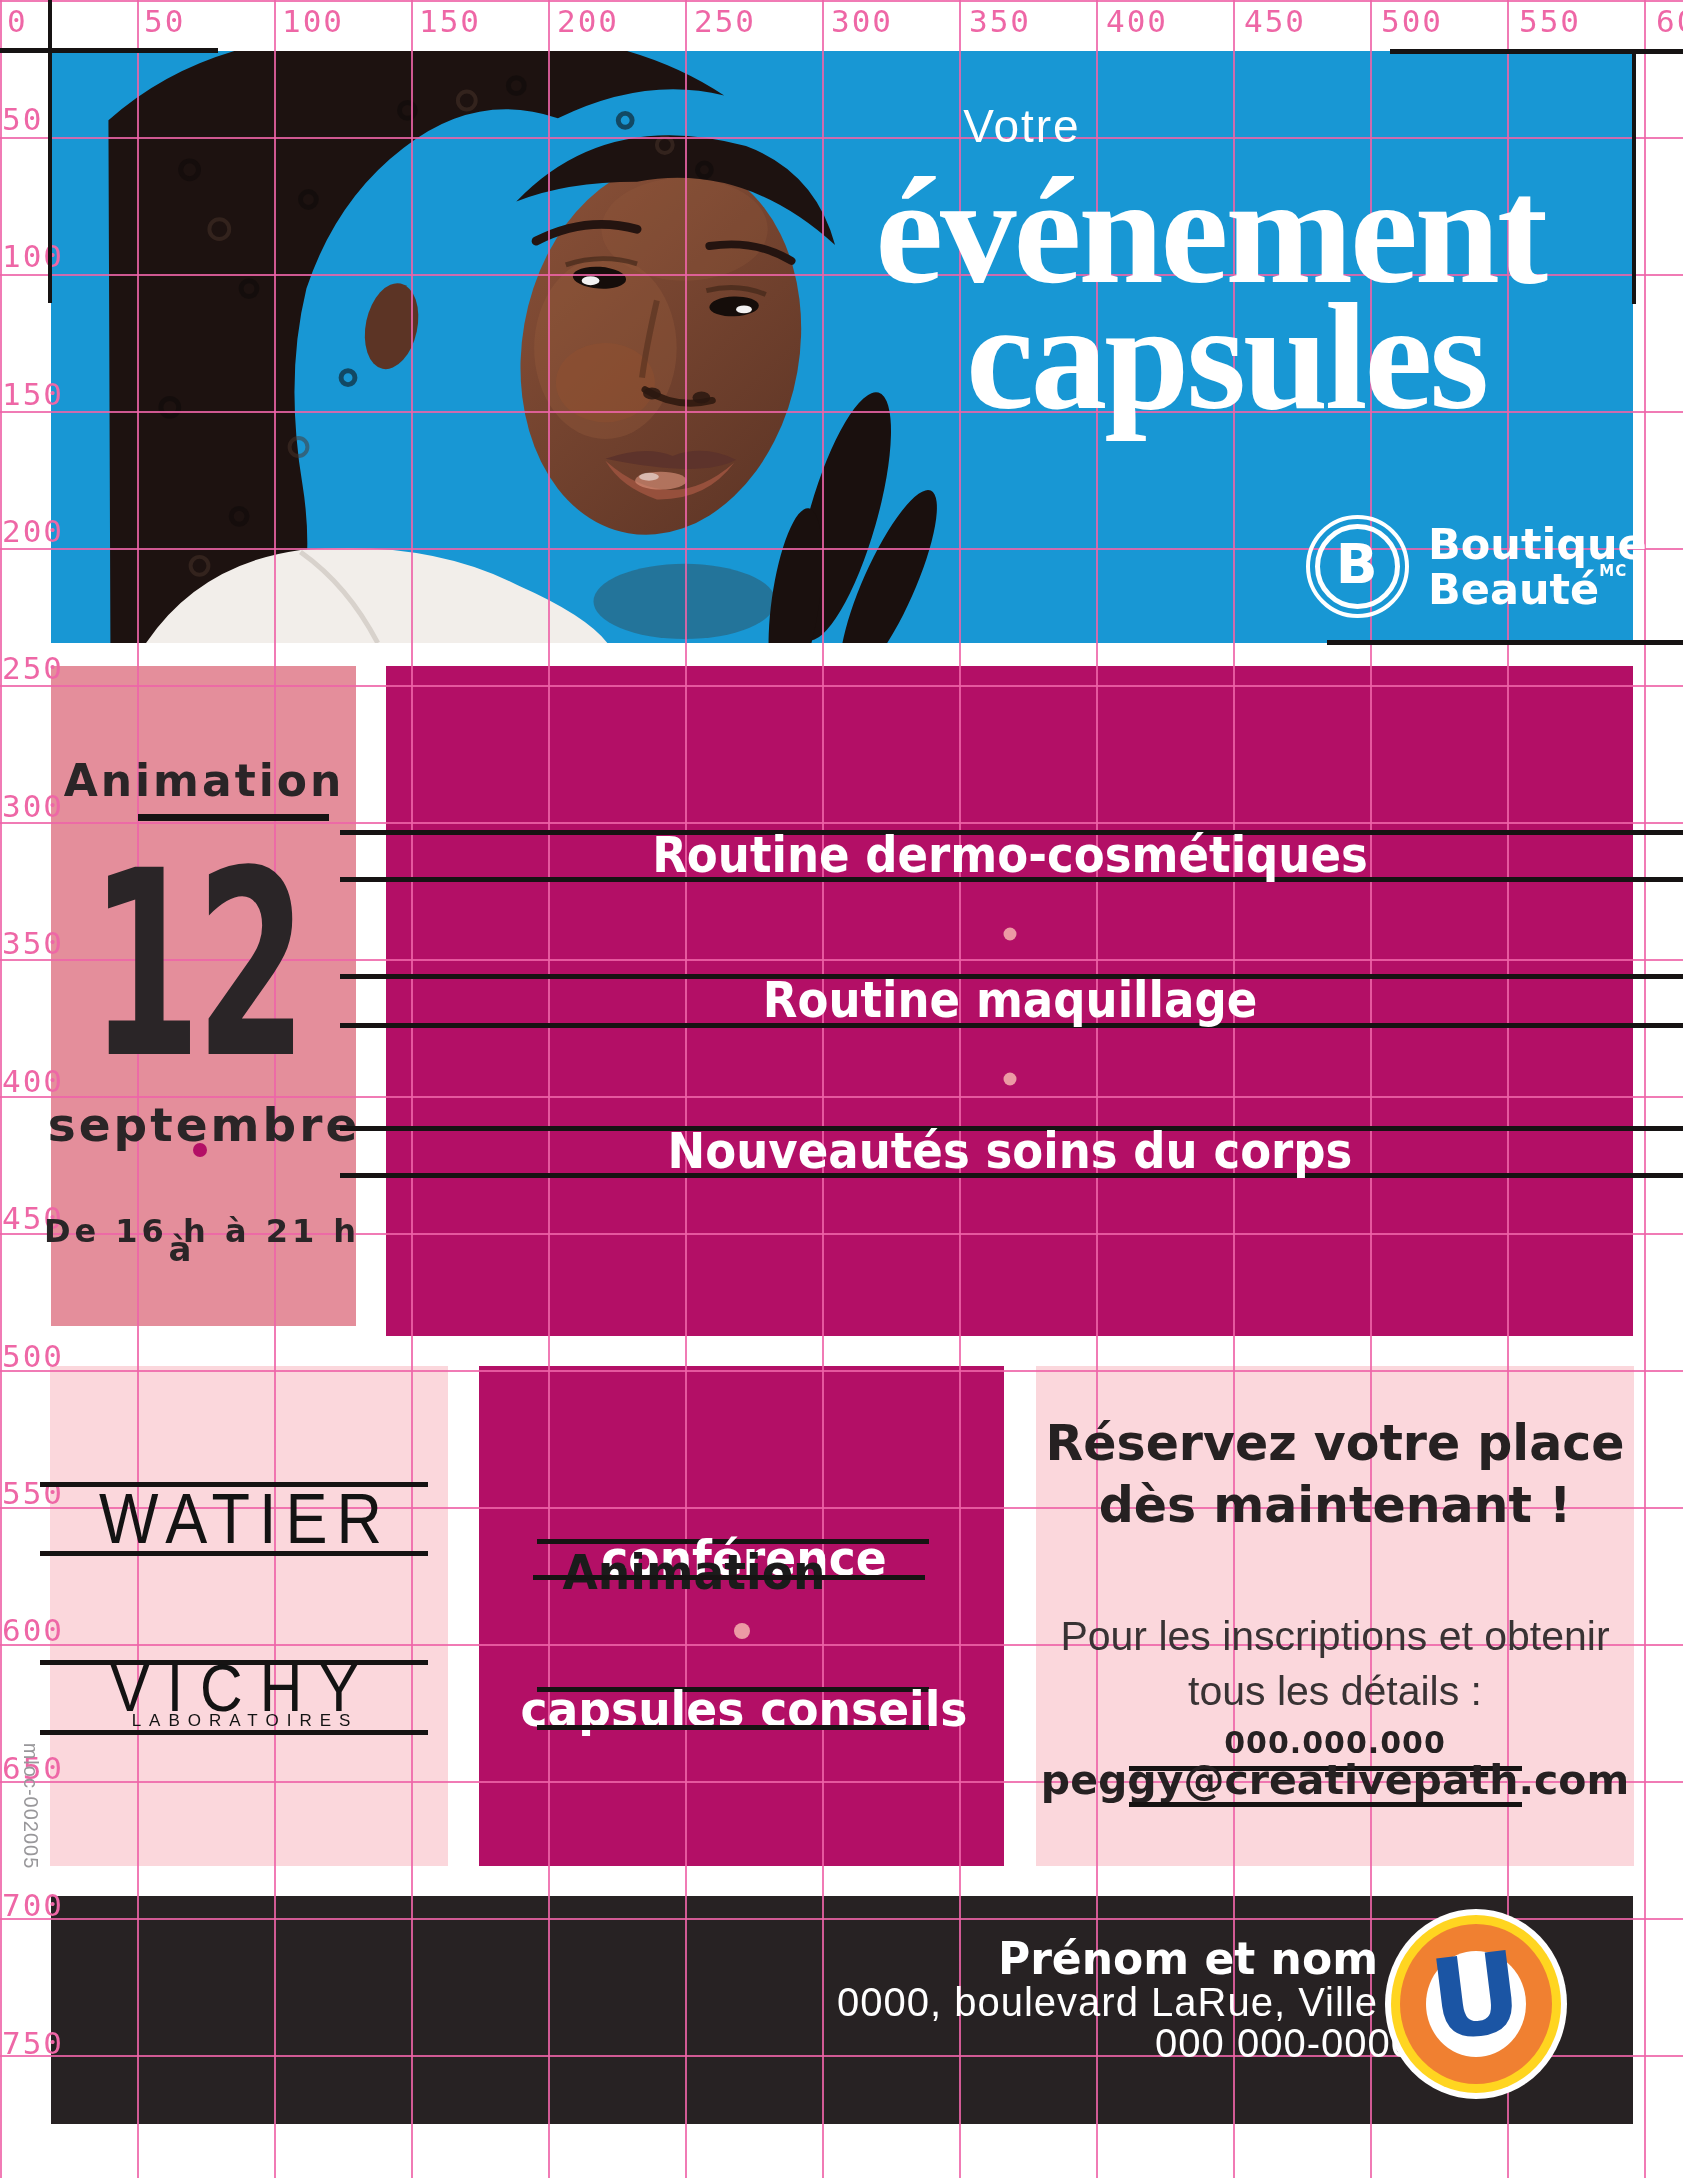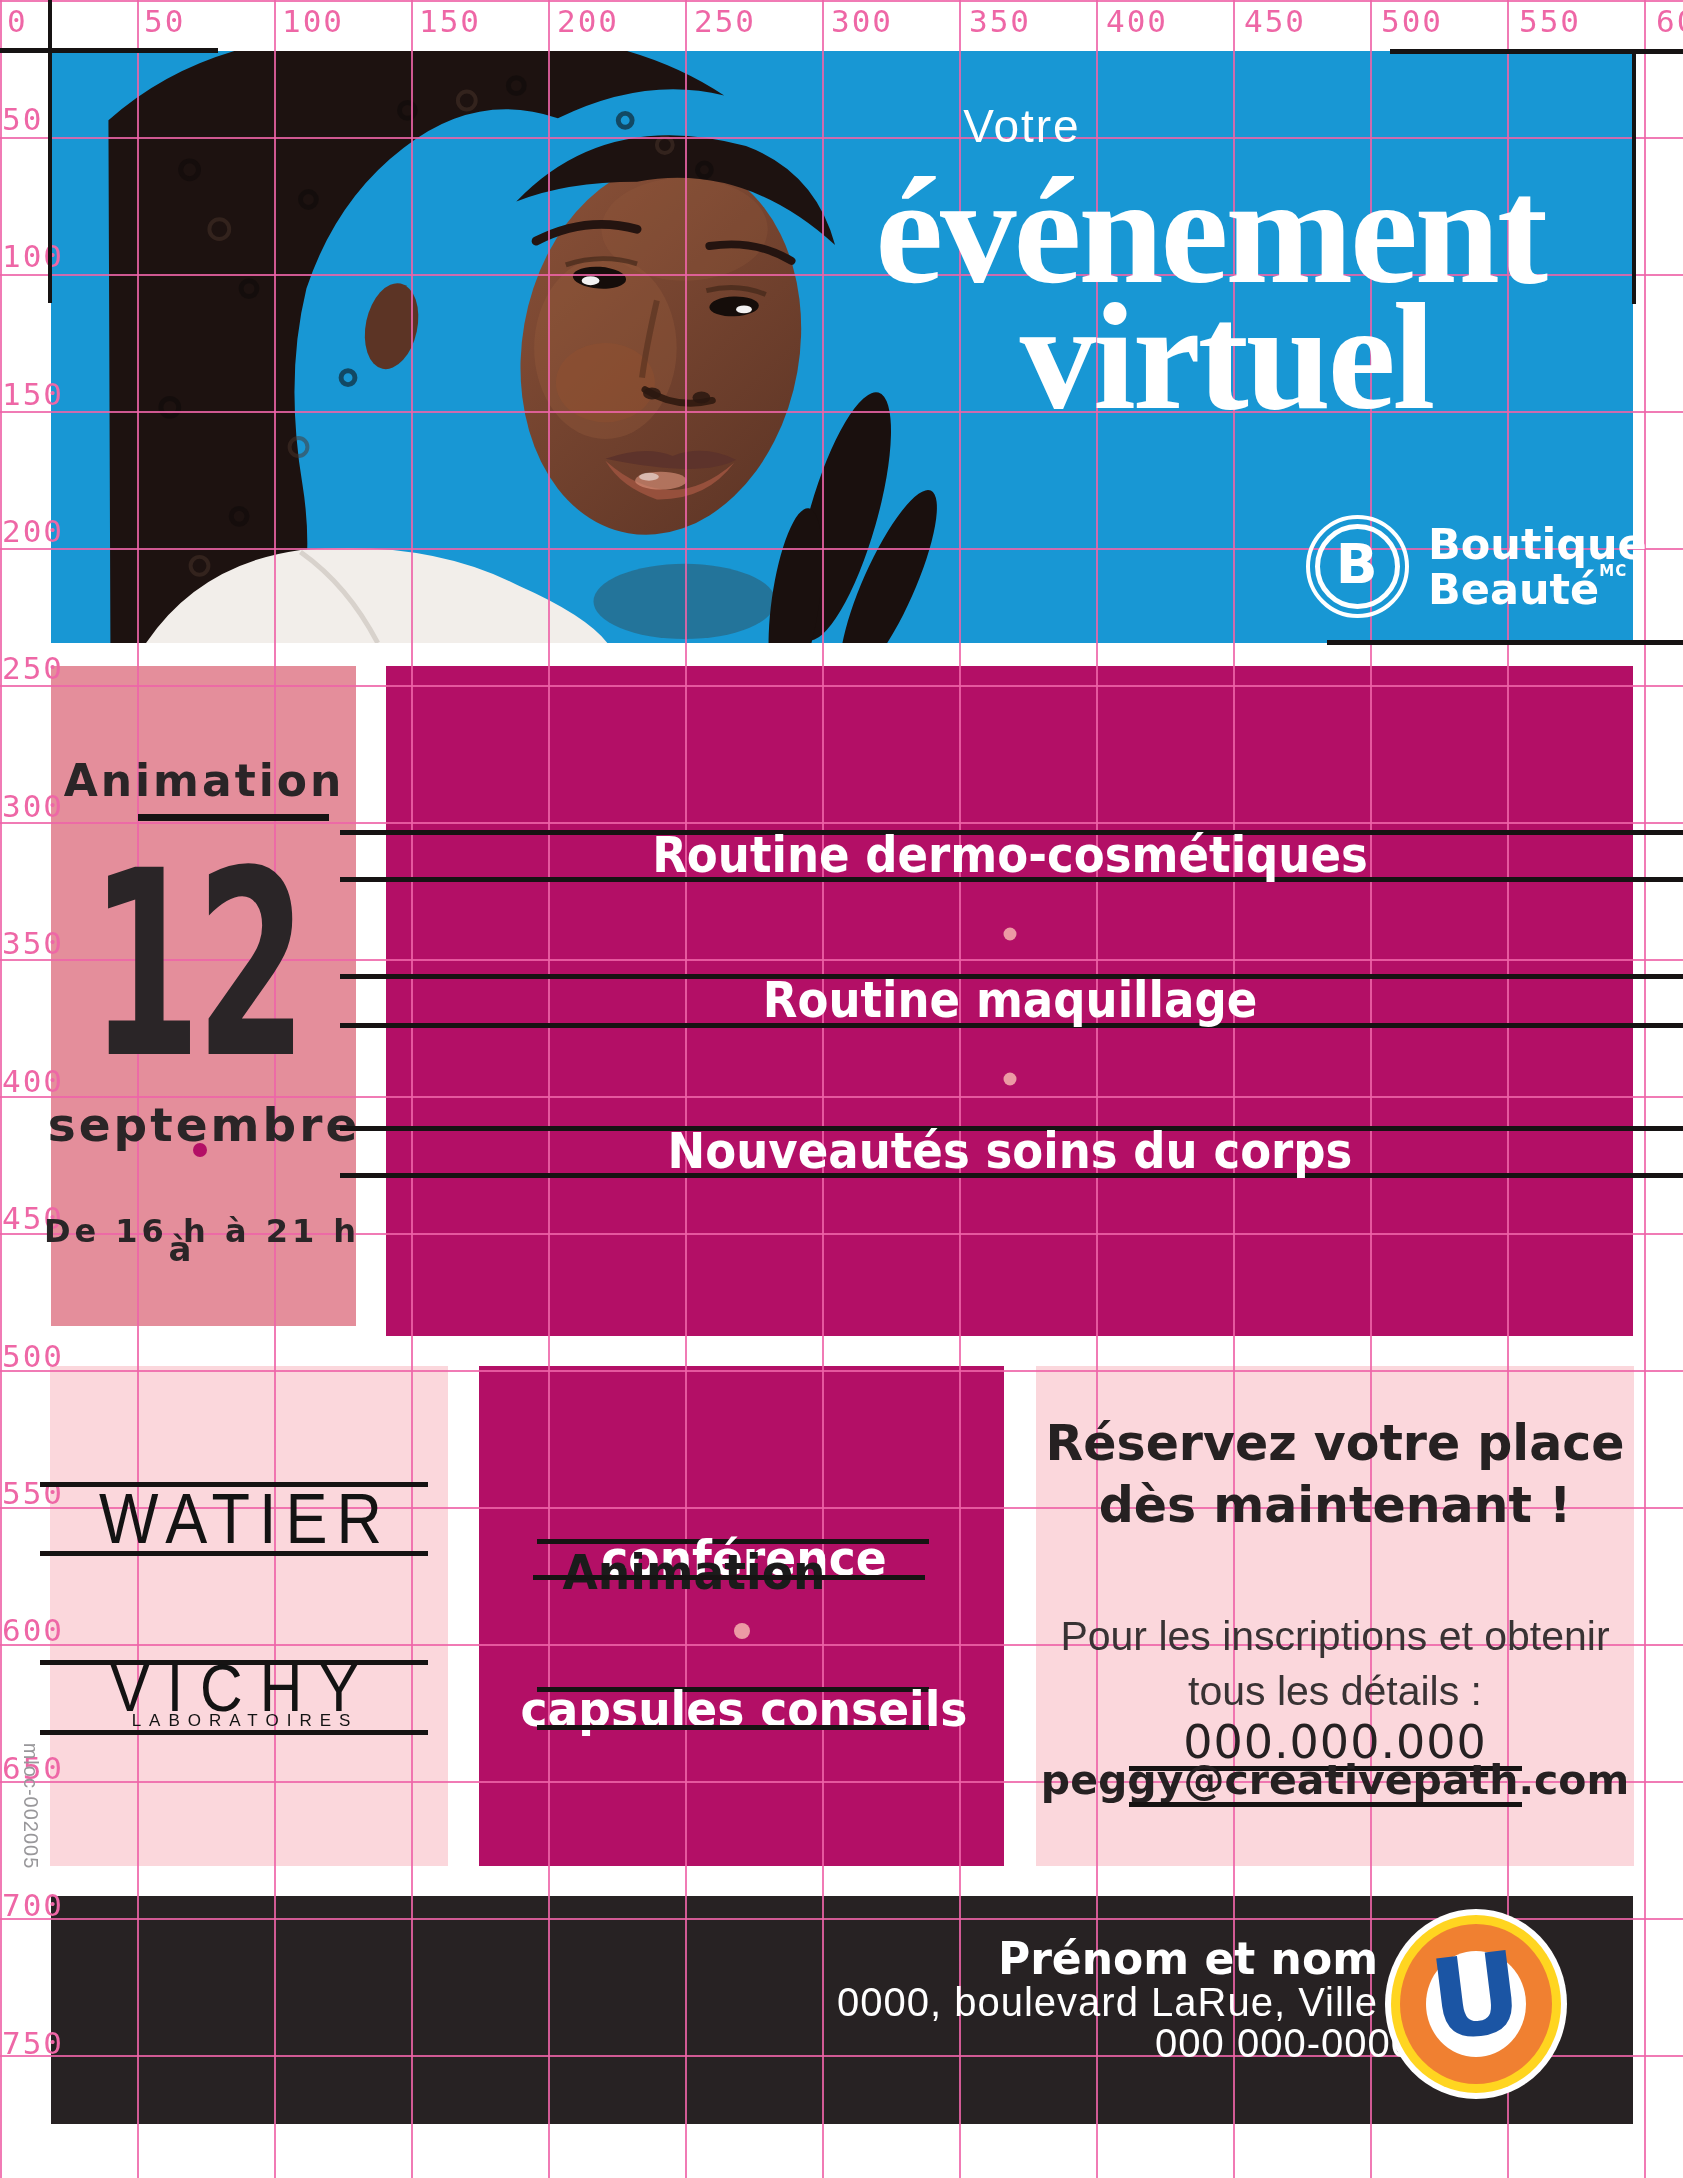--- a/index.html
+++ b/index.html
@@ -61,21 +61,21 @@
   .animtxt{font-weight:700;font-size:48px;color:#1b1b1b;transform:translate(-50%,-50%) scaleX(.95);}
 
   .watier{font-family:"Liberation Sans",sans-serif;font-weight:400;font-size:63px;color:#131313;
           letter-spacing:9px;transform:translate(-50%,-50%) scaleY(1.12);}
   .vichy{font-family:"Liberation Sans",sans-serif;font-weight:400;font-size:59px;color:#131313;
          letter-spacing:17px;transform:translate(-50%,-50%) scaleY(1.12);}
   .labos{font-family:"Liberation Sans",sans-serif;font-weight:400;font-size:17px;color:#131313;letter-spacing:8px;}
 
   .resh{font-weight:700;font-size:49px;color:#262122;letter-spacing:0;}
   .resp{font-family:"Liberation Sans",sans-serif;font-weight:400;font-size:41px;color:#393334;}
-  .resphone{font-weight:400;font-size:46px;color:#262122;letter-spacing:1px;}
+  .resphone{font-weight:700;font-size:30px;color:#262122;letter-spacing:1px;}
   .resmail{font-weight:700;font-size:41px;color:#262122;}
 
   .fname{font-weight:700;font-size:44px;color:#fff;}
   .faddr{font-family:"Liberation Sans",sans-serif;font-weight:400;font-size:40px;color:#fff;letter-spacing:1px;}
 
   .ulogo{left:1385px;top:1909px;width:182px;height:190px;}
   .ulogo div{position:absolute;border-radius:50%;}
   .u1{left:0;top:0;right:0;bottom:0;background:#fff;}
   .u2{left:6px;top:6px;right:6px;bottom:6px;background:#ffd520;}
   .u3{left:15px;top:15px;right:15px;bottom:15px;background:#f08031;}
@@ -204,21 +204,21 @@
     </div>
 
   <div class="fg gvline" style="left:48px;top:0;height:303px;"></div>
   <div class="fg gline" style="left:0;top:48px;width:218px;"></div>
   <div class="fg gline" style="left:1390px;top:49px;width:293px;"></div>
   <div class="fg gvline" style="left:1632px;top:49px;height:255px;"></div>
   <div class="fg gline" style="left:1327px;top:640px;width:356px;"></div>
 
   <div class="ctr fg kicker" style="left:1022px;top:126px;">Votre</div>
   <div class="ctr fg serif" style="left:1210px;top:230px;">événement</div>
-  <div class="ctr fg serif" style="left:1226px;top:356px;">virtuel</div>
+  <div class="ctr fg serif" style="left:1226px;top:356px;">capsules</div>
 
   <div class="abs fg blogo-circle">
     <div class="blogo-inner"></div>
     <div class="blogo-b">B</div>
   </div>
   <div class="lft fg bname" style="left:1428px;top:519px;">Boutique</div>
   <div class="lft fg bname" style="left:1428px;top:562px;">
     <span>Beauté</span><span class="mc">MC</span>
   </div>
 

